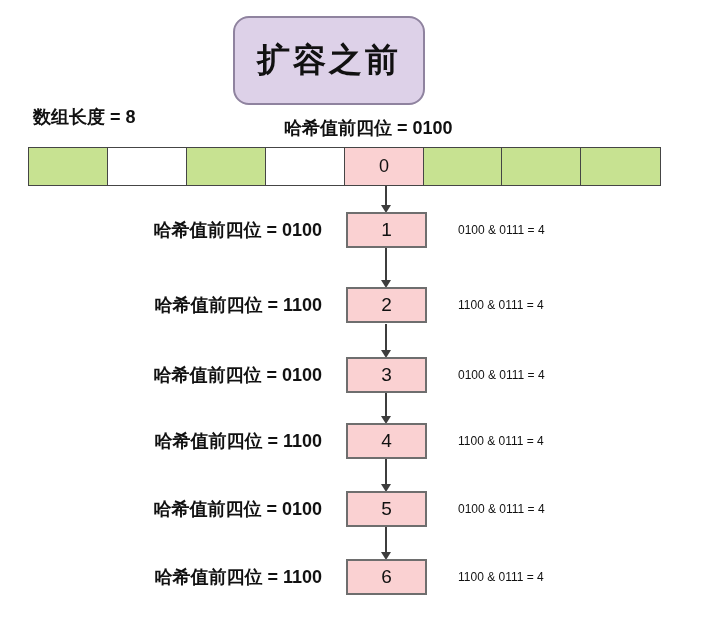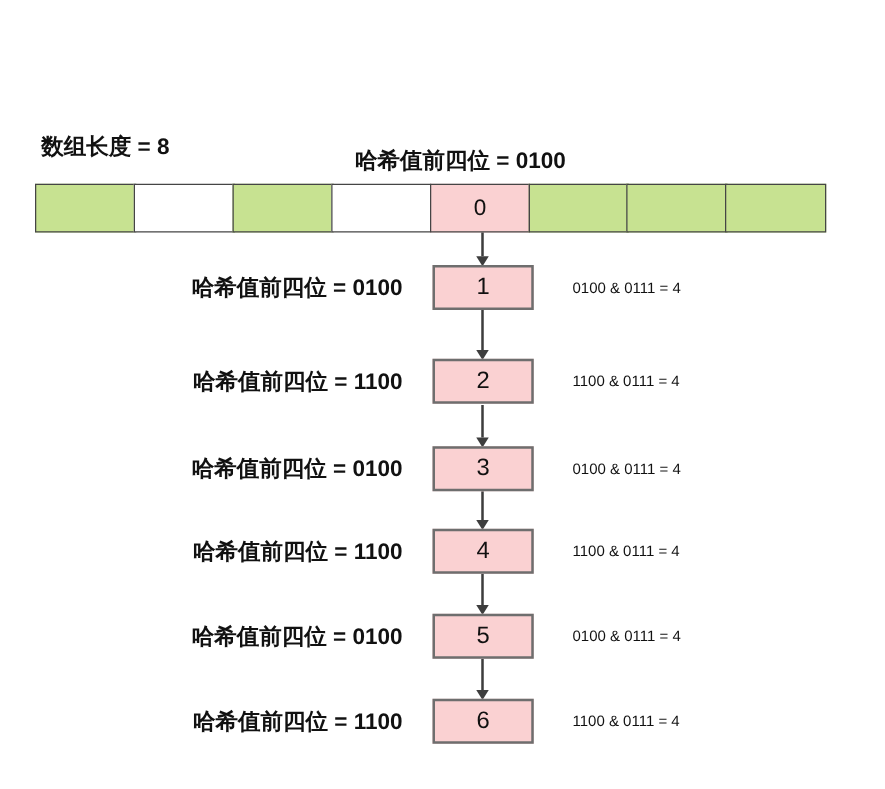--- a/index.html
+++ b/index.html
@@ -69,20 +69,23 @@
   .varrow::after{
     content:"";position:absolute;bottom:-8px;left:50%;transform:translateX(-50%);
     border:5px solid transparent;border-top:8px solid var(--arrow);border-bottom:none;
   }
 </style>
 </head>
 <body>
 
 <div class="canvas">
 
+  <div class="title-box">
+    <span>扩容之前</span>
+  </div>
 
   <div class="array-length-label">数组长度 = 8</div>
   <div class="hash-top-label">哈希值前四位 = 0100</div>
 
   <div class="array">
     <div class="cell" data-fill="green">
         <span></span>
       </div>
     <div class="cell" data-fill="white">
         <span></span>

